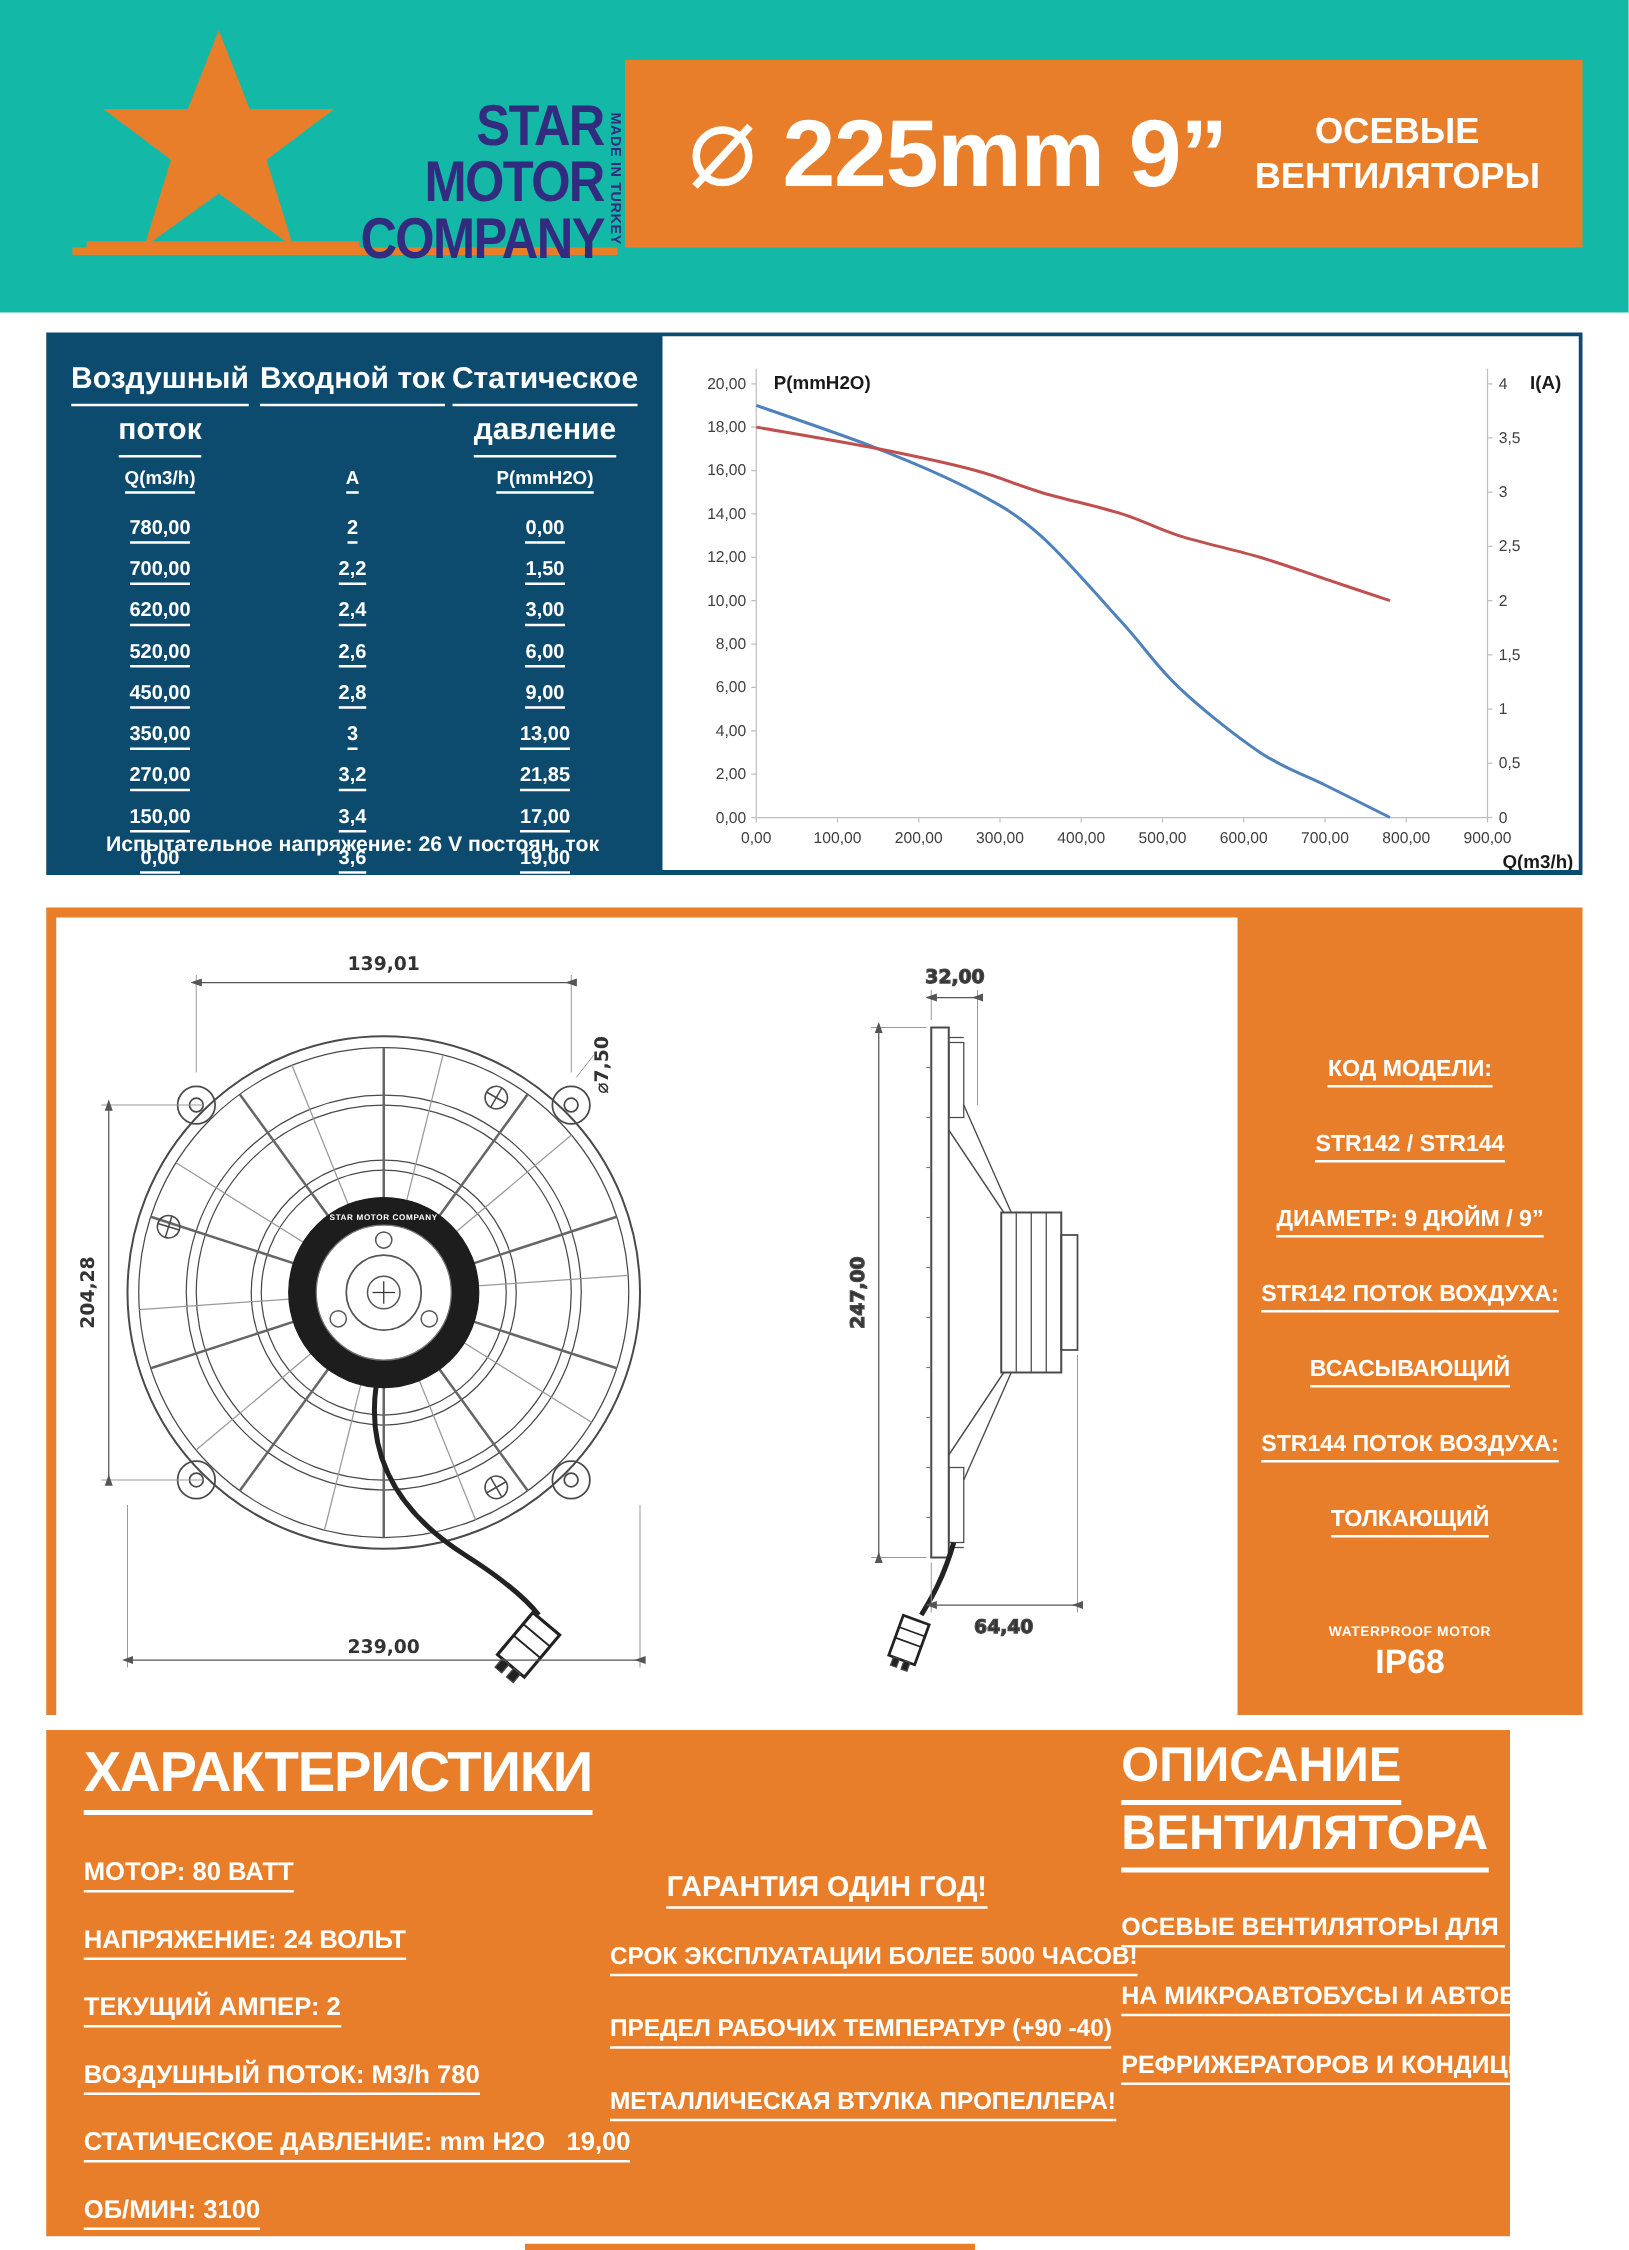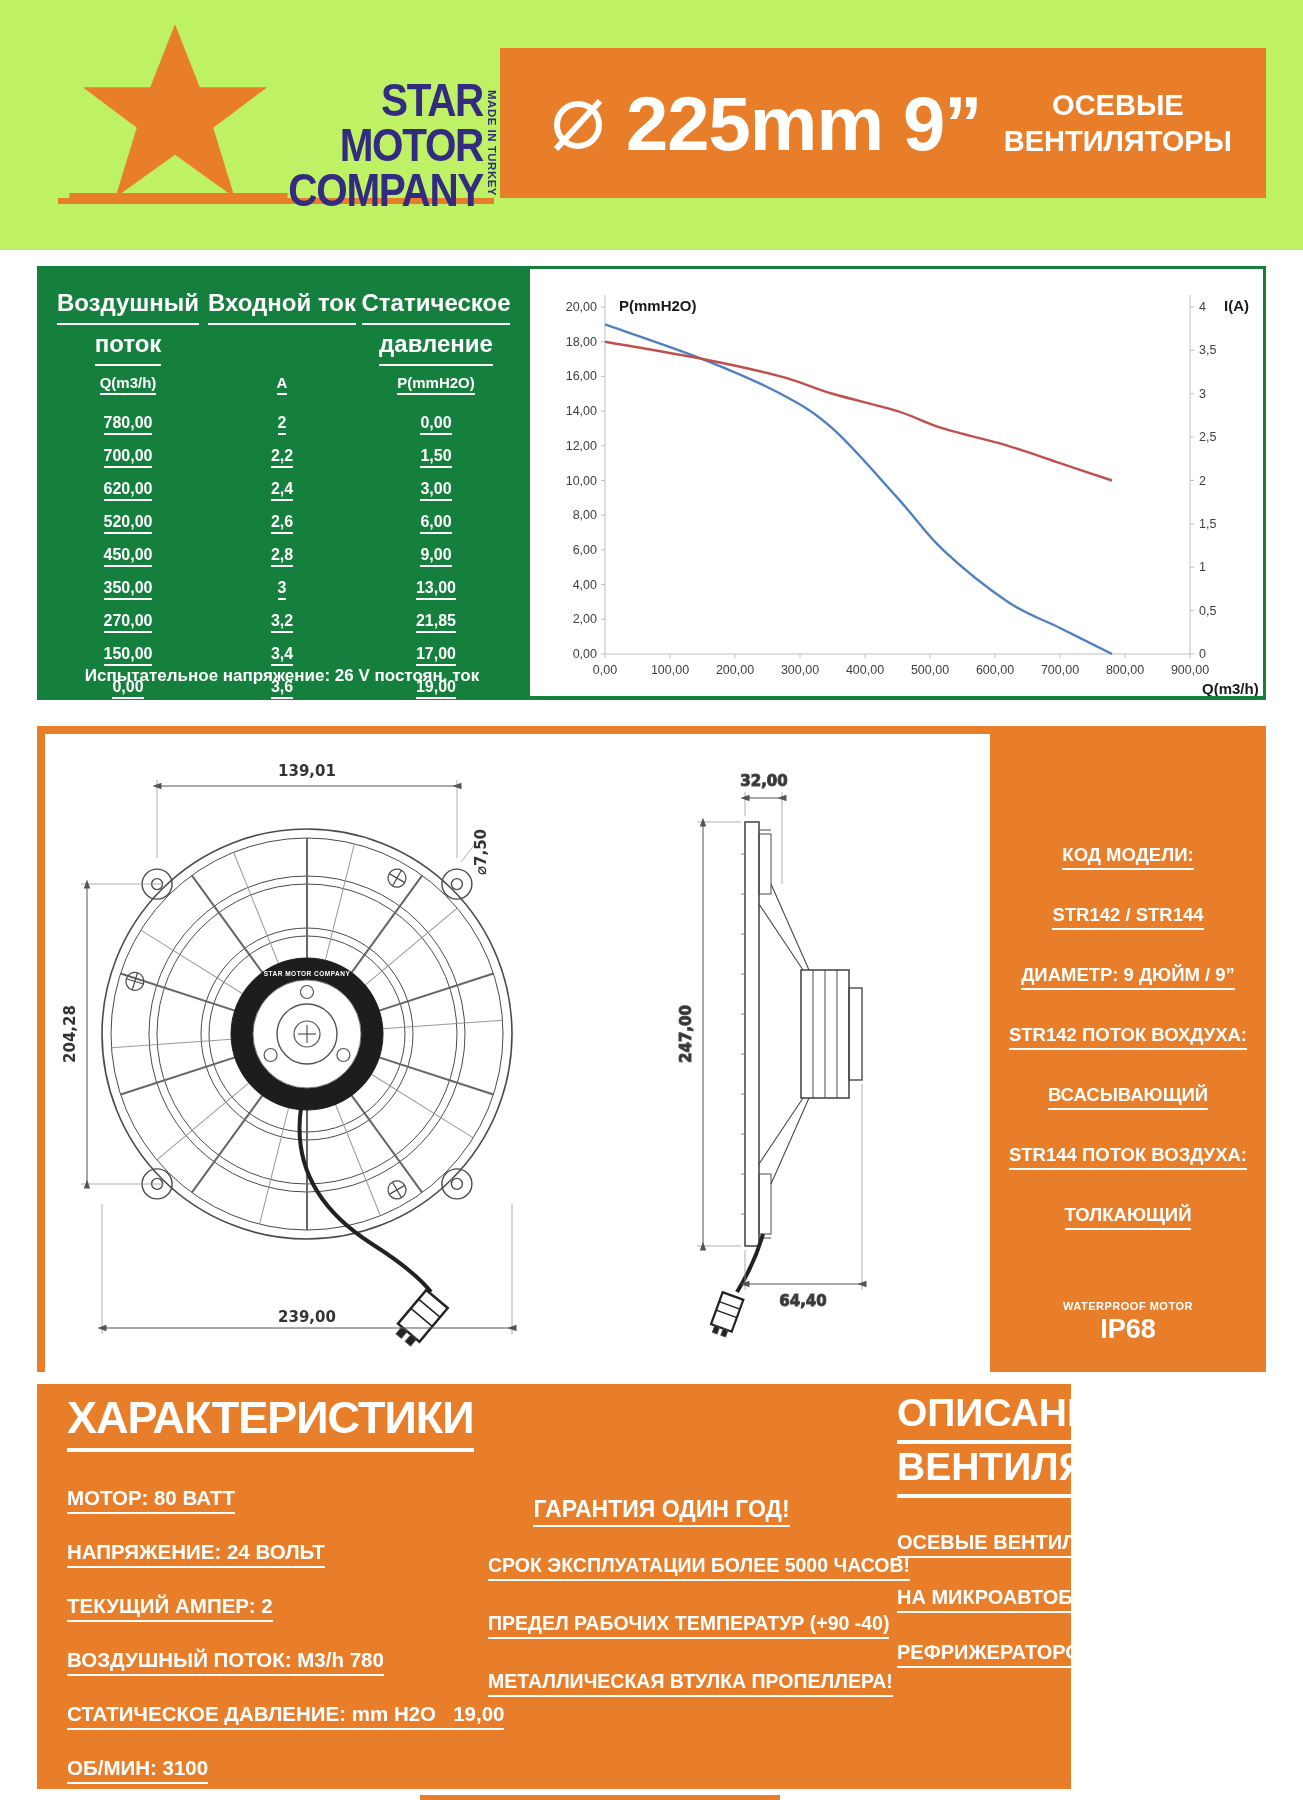--- a/index.html
+++ b/index.html
@@ -1,36 +1,36 @@
 <!DOCTYPE html>
 <html><head>
 <meta charset="utf-8">
 <style>
   html,body{margin:0;padding:0;background:#fff;}
   body{width:1303px;height:1800px;position:relative;font-family:"Liberation Sans",sans-serif;overflow:hidden;}
   .u{display:inline-block;border-bottom:2px solid #fff;padding-bottom:2px;}
   .u2{display:inline-block;border-bottom:2px solid #fff;padding-bottom:1px;}
 
   
-  .header{position:absolute;left:0;top:0;width:1303px;height:250px;background:#bef264;}
+  .header{position:absolute;left:0;top:0;width:1303px;height:250px;background:#14b8a6;}
   .logo-star{position:absolute;left:50px;top:22px;width:250px;height:180px;}
   .logo-baseline{position:absolute;left:58px;top:198px;width:436px;height:6px;background:#e87e2a;}
   .brand-text{position:absolute;left:205px;top:78px;width:278px;text-align:right;color:#322b80;
     font-weight:bold;font-size:46px;line-height:.98;letter-spacing:-1.5px;transform:scaleX(.88);transform-origin:right;}
   .made-in{position:absolute;left:486px;top:90px;height:112px;writing-mode:vertical-rl;
     font-size:11.5px;font-weight:bold;color:#322b80;letter-spacing:.5px;}
   .title-box{position:absolute;left:500px;top:48px;width:766px;height:150px;background:#e87e2a;
     display:flex;align-items:center;}
   .diameter-wrap{margin-left:46px;width:64px;height:64px;}
   .big-title{color:#fff;font-weight:bold;font-size:76px;margin-left:16px;letter-spacing:-1px;white-space:nowrap;}
   .category{margin-left:auto;margin-right:34px;text-align:center;color:#fff;font-weight:bold;
     font-size:29px;line-height:1.25;}
 
   
-  .spec-section{position:absolute;left:37px;top:266px;width:1229px;height:434px;background:#15803d;}
+  .spec-section{position:absolute;left:37px;top:266px;width:1229px;height:434px;background:#0c4a6e;}
   .spec-cols{position:absolute;left:14px;top:18px;width:462px;display:flex;}
   .spec-col{width:154px;text-align:center;color:#fff;}
   .spec-title{height:84px;font-size:24px;font-weight:bold;line-height:1.55;}
   .spec-title .u{border-bottom-width:2.5px;}
   .spec-unit{height:40px;font-size:15px;font-weight:bold;padding-top:6px;}
   .spec-val{height:33px;font-size:16px;font-weight:bold;}
   .spec-footnote{position:absolute;left:20px;top:400px;width:450px;text-align:center;
     color:#fff;font-weight:bold;font-size:17px;}
   .chart-panel{position:absolute;left:493px;top:3px;width:733px;height:427px;background:#fff;}
 
@@ -47,21 +47,21 @@
 
   
   .dim{font-family:"DejaVu Sans",sans-serif;font-size:15px;font-weight:bold;fill:#333;}
   .hubtxt{font-size:6.5px;fill:#fff;font-weight:bold;letter-spacing:.5px;}
 
   
   .tick{font-family:"Liberation Sans",sans-serif;font-size:12.5px;fill:#404040;}
   .axis-title{font-family:"Liberation Sans",sans-serif;font-size:15px;font-weight:bold;fill:#1a1a1a;}
 
   
-  .bottom-section{position:absolute;left:37px;top:1384px;width:1034px;height:405px;background:#e87e2a;color:#fff;}
+  .bottom-section{position:absolute;left:37px;top:1384px;width:1171px;height:405px;background:#e87e2a;color:#fff;}
   .b-left{position:absolute;left:30px;top:8px;width:430px;}
   .b-left-title{font-size:45px;font-weight:bold;letter-spacing:-1px;}
   .b-left-title .u{border-bottom-width:4px;padding-bottom:4px;}
   .b-left .list .bi{height:54px;font-size:20.5px;font-weight:bold;margin-top:0;}
   .b-left .list{margin-top:34px;}
   .b-mid{position:absolute;left:451px;top:112px;width:347px;text-align:center;}
   .b-mid .bi{height:58px;font-size:19.5px;font-weight:bold;}
   .b-mid .bi:first-child{font-size:23px;}
   .b-right{position:absolute;left:860px;top:6px;width:360px;}
   .b-right-title{font-size:39px;font-weight:bold;line-height:1.2;}

